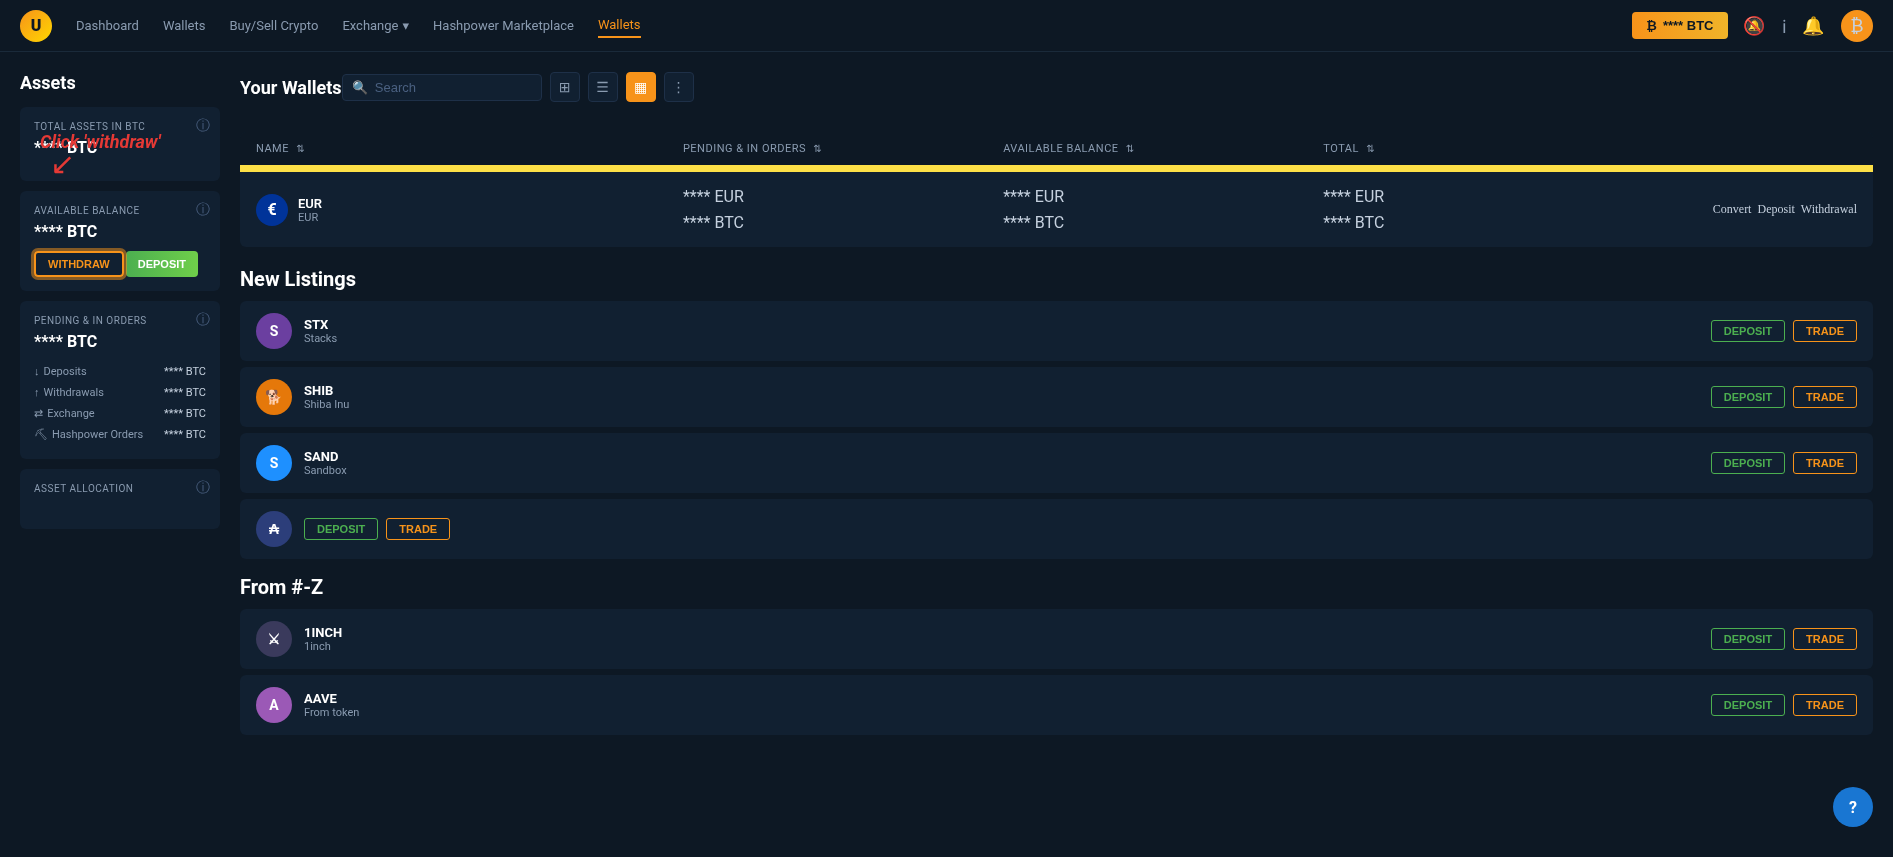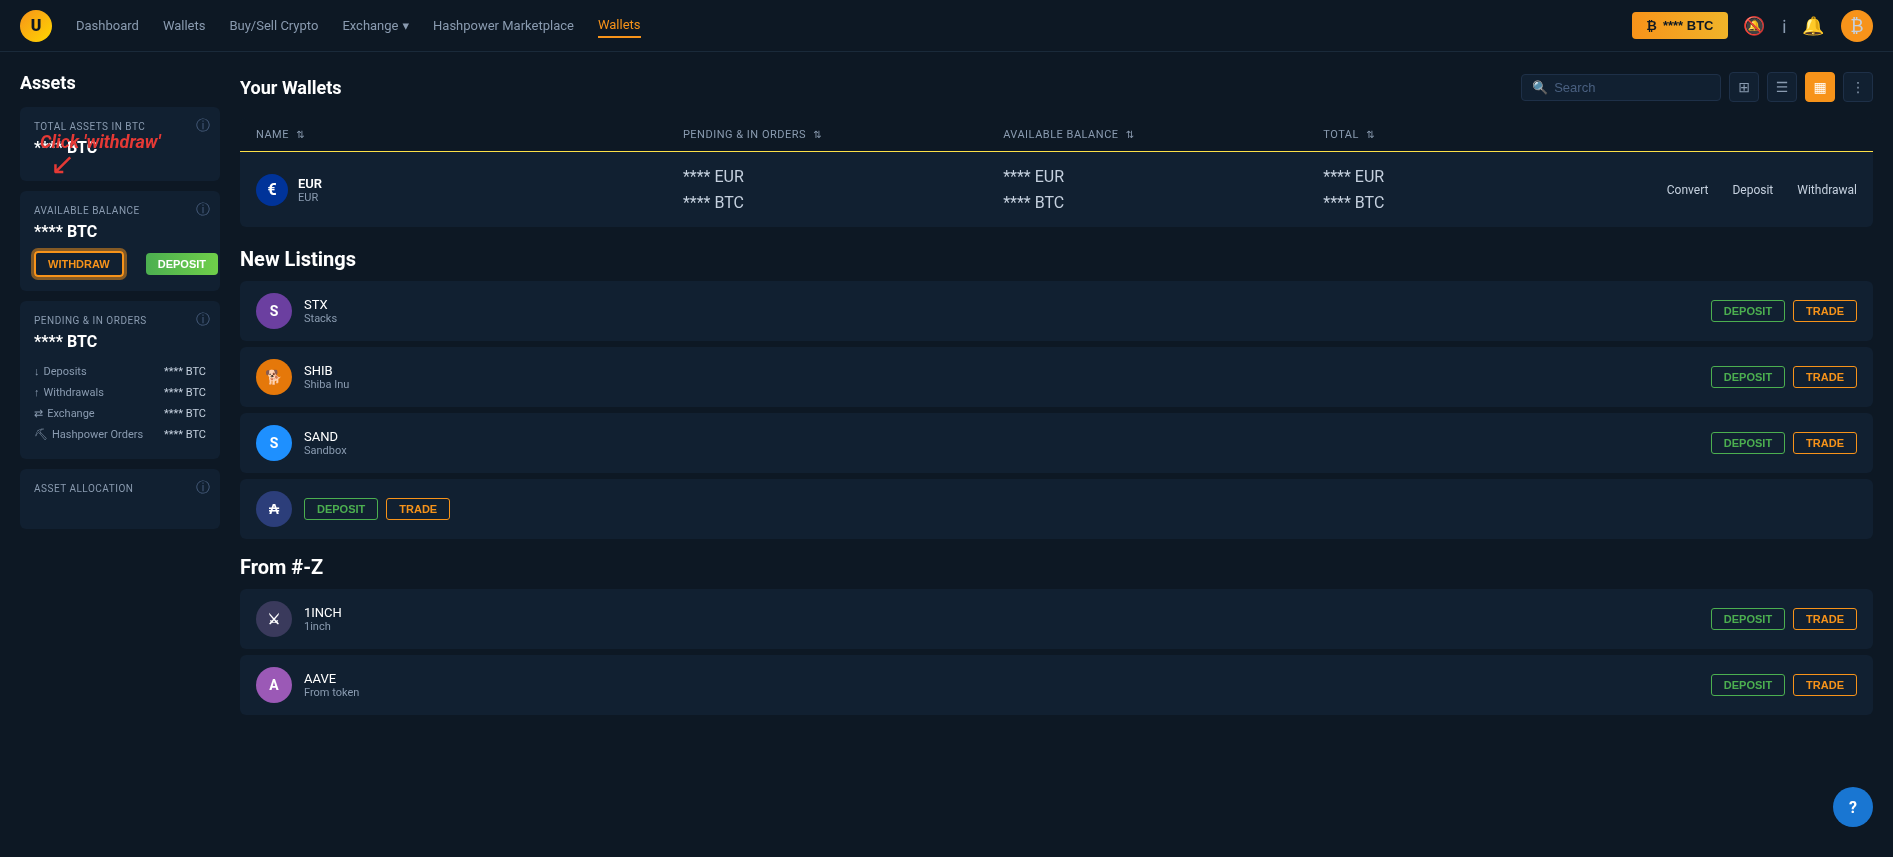--- a/index.html
+++ b/index.html
@@ -110,21 +110,21 @@
       margin-bottom: 10px;
     }
     .sidebar-info-icon {
       position: absolute;
       top: 10px; right: 10px;
       color: #4a6080;
       font-size: 14px;
       cursor: pointer;
     }
     .sidebar-btns {
-      display: flex; gap: 22px; align-items: center;
+      display: flex; gap: 2px;
     }
     .btn-withdraw {
       background: transparent;
       border: 2px solid #f7931a;
       color: #f7931a;
       border-radius: 4px;
       padding: 5px 12px;
       font-size: 11px;
       font-weight: 700;
       cursor: pointer;
@@ -168,22 +168,22 @@
       position: relative;
     }
 
     
     .main-content {
       flex: 1;
     }
     .wallets-header {
       display: flex;
       align-items: center;
-      justify-content: space-between;
-      margin-bottom: 16px;
+      justify-content: flex-start;
+      margin-bottom: 30px;
     }
     .wallets-title {
       font-size: 18px;
       font-weight: 700;
       color: #fff;
     }
     .wallets-toolbar {
       display: flex; align-items: center; gap: 8px;
     }
     .search-box {
@@ -225,21 +225,21 @@
       background: #112031;
       border-radius: 6px;
       overflow: hidden;
       margin-bottom: 20px;
     }
     .table-header {
       display: grid;
       grid-template-columns: 2fr 1.5fr 1.5fr 1.5fr 1fr;
       padding: 10px 16px;
       background: #0d1824;
-      border-bottom: 1px solid #fde047;
+      border-bottom: 7px solid #fde047;
       font-size: 11px;
       color: #8a9bb0;
       text-transform: uppercase;
       letter-spacing: 0.5px;
     }
     .table-row {
       display: grid;
       grid-template-columns: 2fr 1.5fr 1.5fr 1.5fr 1fr;
       padding: 12px 16px;
       align-items: center;
@@ -255,21 +255,21 @@
       display: flex; align-items: center; justify-content: center;
       font-size: 16px;
       font-weight: 700;
       flex-shrink: 0;
     }
     .coin-icon.eur { background: #003399; color: #fff; }
     .coin-name { font-size: 13px; color: #fff; font-weight: 600; }
     .coin-sub { font-size: 11px; color: #8a9bb0; }
     .cell-value { font-size: 16px; color: #c5d0de; line-height: 1.6; }
     .row-actions {
-      display: flex; align-items: center; gap: 24px; justify-content: flex-end;
+      display: flex; align-items: center; gap: 6px; justify-content: flex-end; font-family: Liberation Serif, serif;
     }
     .action-link {
       color: #c5d0de;
       font-size: 12px;
       cursor: pointer;
     }
 
     
     .section-title {
       font-size: 20px;
@@ -288,21 +288,21 @@
     }
     .listing-coin-icon {
       width: 36px; height: 36px;
       border-radius: 50%;
       flex-shrink: 0;
       display: flex; align-items: center; justify-content: center;
       font-weight: 700; font-size: 14px;
       color: #fff;
     }
     .listing-info { flex: 1; }
-    .listing-name { font-size: 13px; color: #fff; font-weight: 400; }
+    .listing-name { font-size: 13px; color: #fff; font-weight: 700; }
     .listing-sub { font-size: 11px; color: #8a9bb0; }
     .listing-actions { display: flex; gap: 8px; }
     .btn-deposit-outline {
       background: transparent;
       border: 1px solid #4caf50;
       color: #4caf50;
       border-radius: 3px;
       padding: 4px 12px;
       font-size: 11px;
       font-weight: 600;

